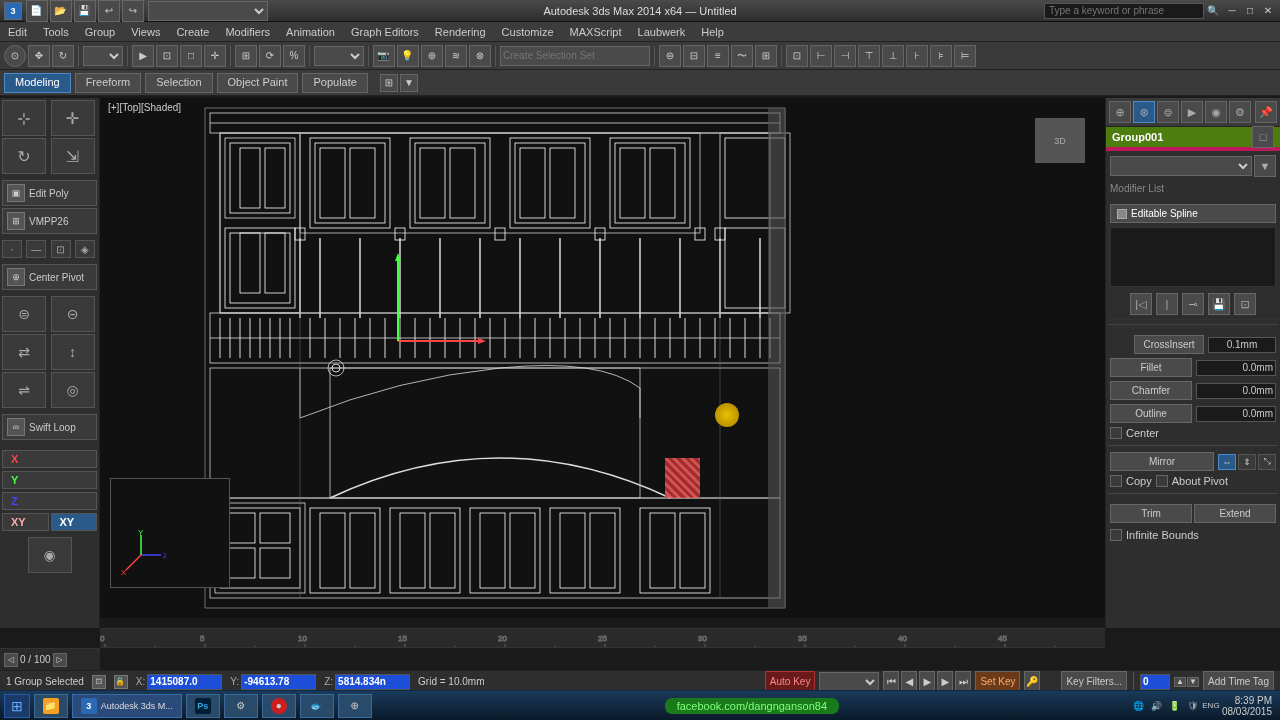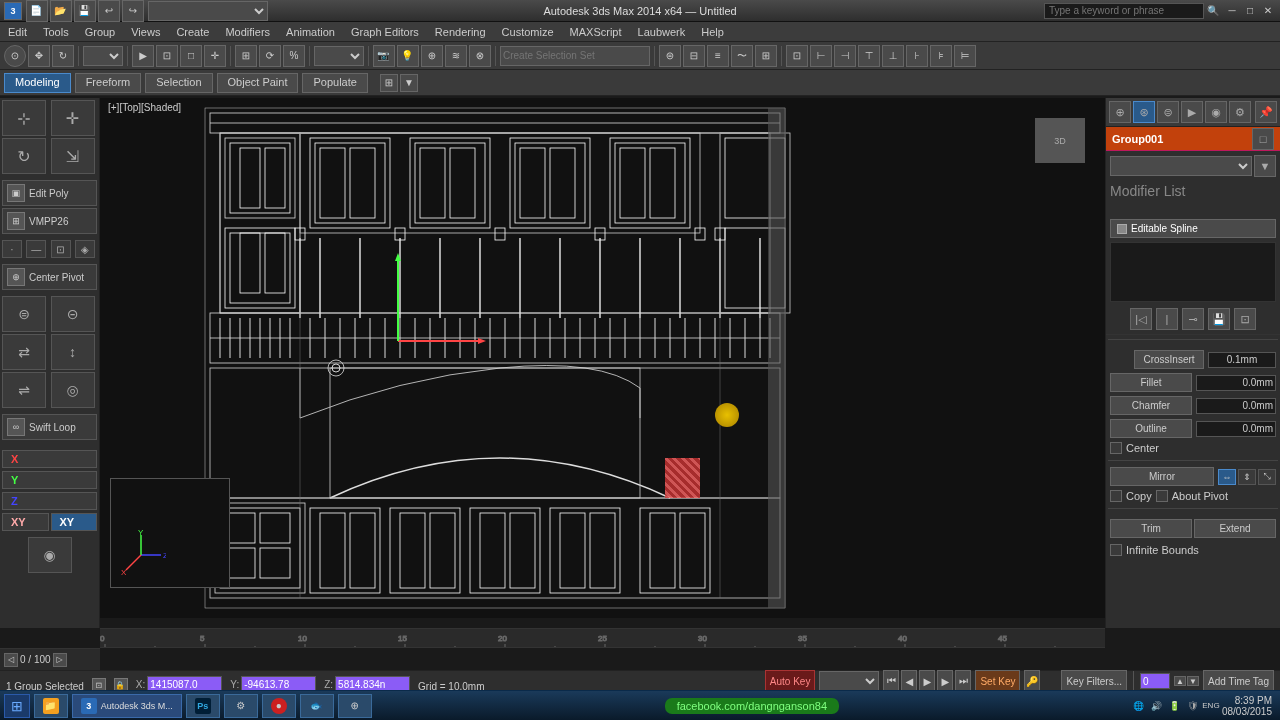--- a/index.html
+++ b/index.html
@@ -97,29 +97,29 @@
       top: 305px; left: 615px; z-index: 20;
     }
 
     
     #right-panel {
       position: absolute; right: 0; top: 98px; width: 175px; height: 530px;
       background: #2e2e2e; border-left: 1px solid #222;
       display: flex; flex-direction: column;
     }
     #rp-header {
-      height: 24px; background: #c2410c; display: flex; align-items: center;
-      justify-content: space-between; padding: 0 6px; border-bottom: 1px solid #be185d; gap: 32px;
+      height: 24px; background: #4d7c0f; display: flex; align-items: center;
+      justify-content: space-between; padding: 0 6px; border-bottom: 4px solid #be185d; gap: 32px;
     }
     #rp-modifier-row {
       display: flex; align-items: center; padding: 4px; gap: 2px;
     }
     .rp-select { flex: 1; height: 20px; background: #4a4a4a; border: 1px solid #666; color: #ccc; font-size: 10px; }
     #rp-modifier-list {
-      padding: 2px 4px; font-size: 14px; color: #888; margin-bottom: 16px;
+      padding: 2px 4px; font-size: 10px; color: #888; margin-bottom: 6px;
     }
     #rp-mod-item {
       background: #4a4a4a; border: 1px solid #666; padding: 3px 6px;
       color: #fff; margin: 2px 4px; font-size: 10px; display: flex; align-items: center; gap: 4px;
     }
     .mod-color { width: 10px; height: 10px; background: #888; border: 1px solid #aaa; }
 
     #rp-icons {
       display: flex; align-items: center; justify-content: center; gap: 4px;
       padding: 4px; border-bottom: 1px solid #333;
@@ -148,28 +148,28 @@
 
     .rp-mirror-row { display: flex; align-items: center; gap: 4px; padding: 2px 4px; }
 
     .rp-checkbox-row { display: flex; align-items: center; gap: 4px; padding: 2px 4px; }
     .rp-checkbox { width: 12px; height: 12px; border: 1px solid #666; background: #3a3a3a; }
 
     
     #statusbar {
       position: absolute; bottom: 28px; left: 0; width: 1280px; height: 22px;
       background: #2e2e2e; border-top: 1px solid #222;
-      display: flex; align-items: flex-end; gap: 8px; padding: 0 6px;
+      display: flex; align-items: center; gap: 8px; padding: 0 6px;
       font-size: 10px; color: #ccc;
     }
     .status-indicator { width: 14px; height: 14px; background: #555; border: 1px solid #777;
       display: flex; align-items: center; justify-content: center; font-size: 8px; }
     .coord-field { display: flex; align-items: center; gap: 2px; }
-    .coord-input { width: 75px; height: 16px; background: #8b5cf6; border: 1px solid #555;
-      color: #fff; font-size: 10px; padding: 0 2px; }
+    .coord-input { width: 75px; height: 16px; background: #1d4ed8; border: 1px solid #555;
+      color: #fff; font-size: 10px; padding: 0 2px; font-weight: bold; }
     .coord-label { color: #aaa; }
 
     
     #infobar {
       position: absolute; bottom: 6px; left: 0; width: 1280px; height: 22px;
       background: #2a2a2a; border-top: 1px solid #222;
       display: flex; align-items: center; gap: 8px; padding: 0 6px;
       font-size: 10px; color: #ccc;
     }
 

